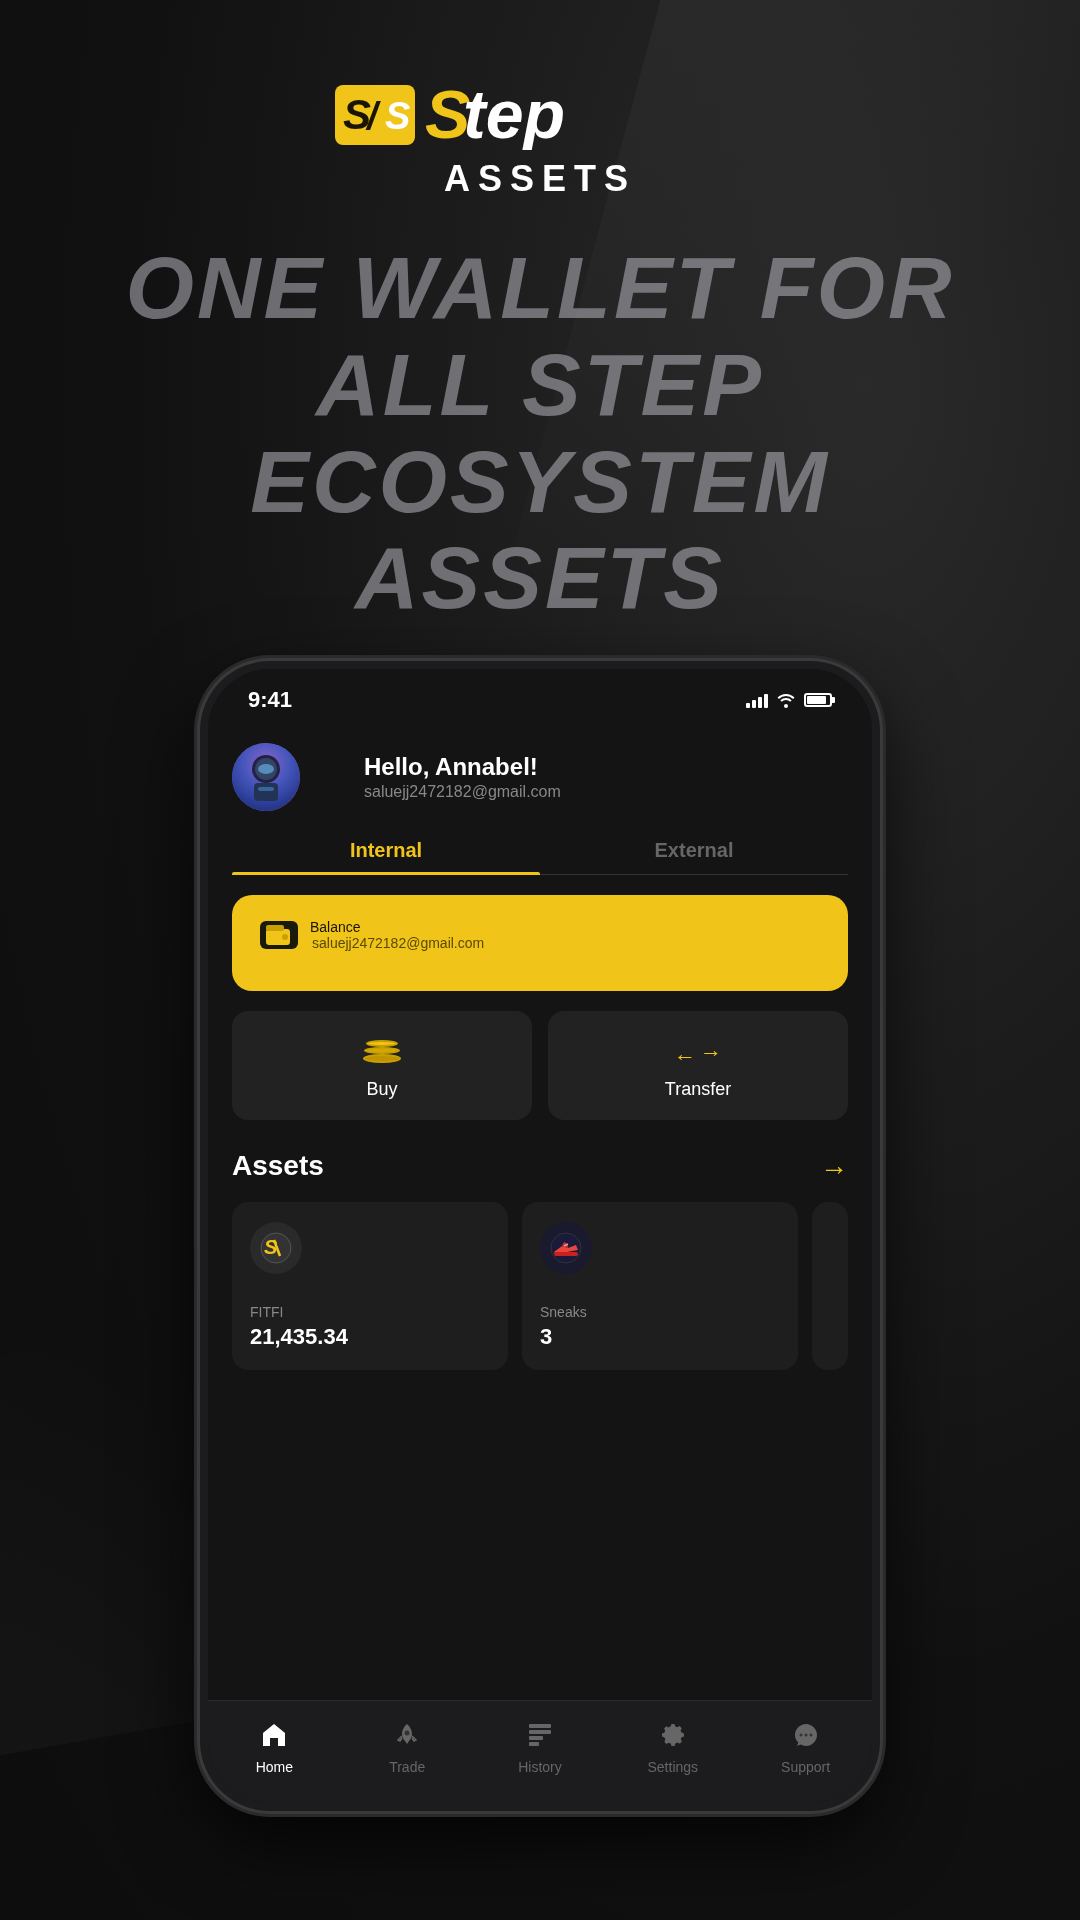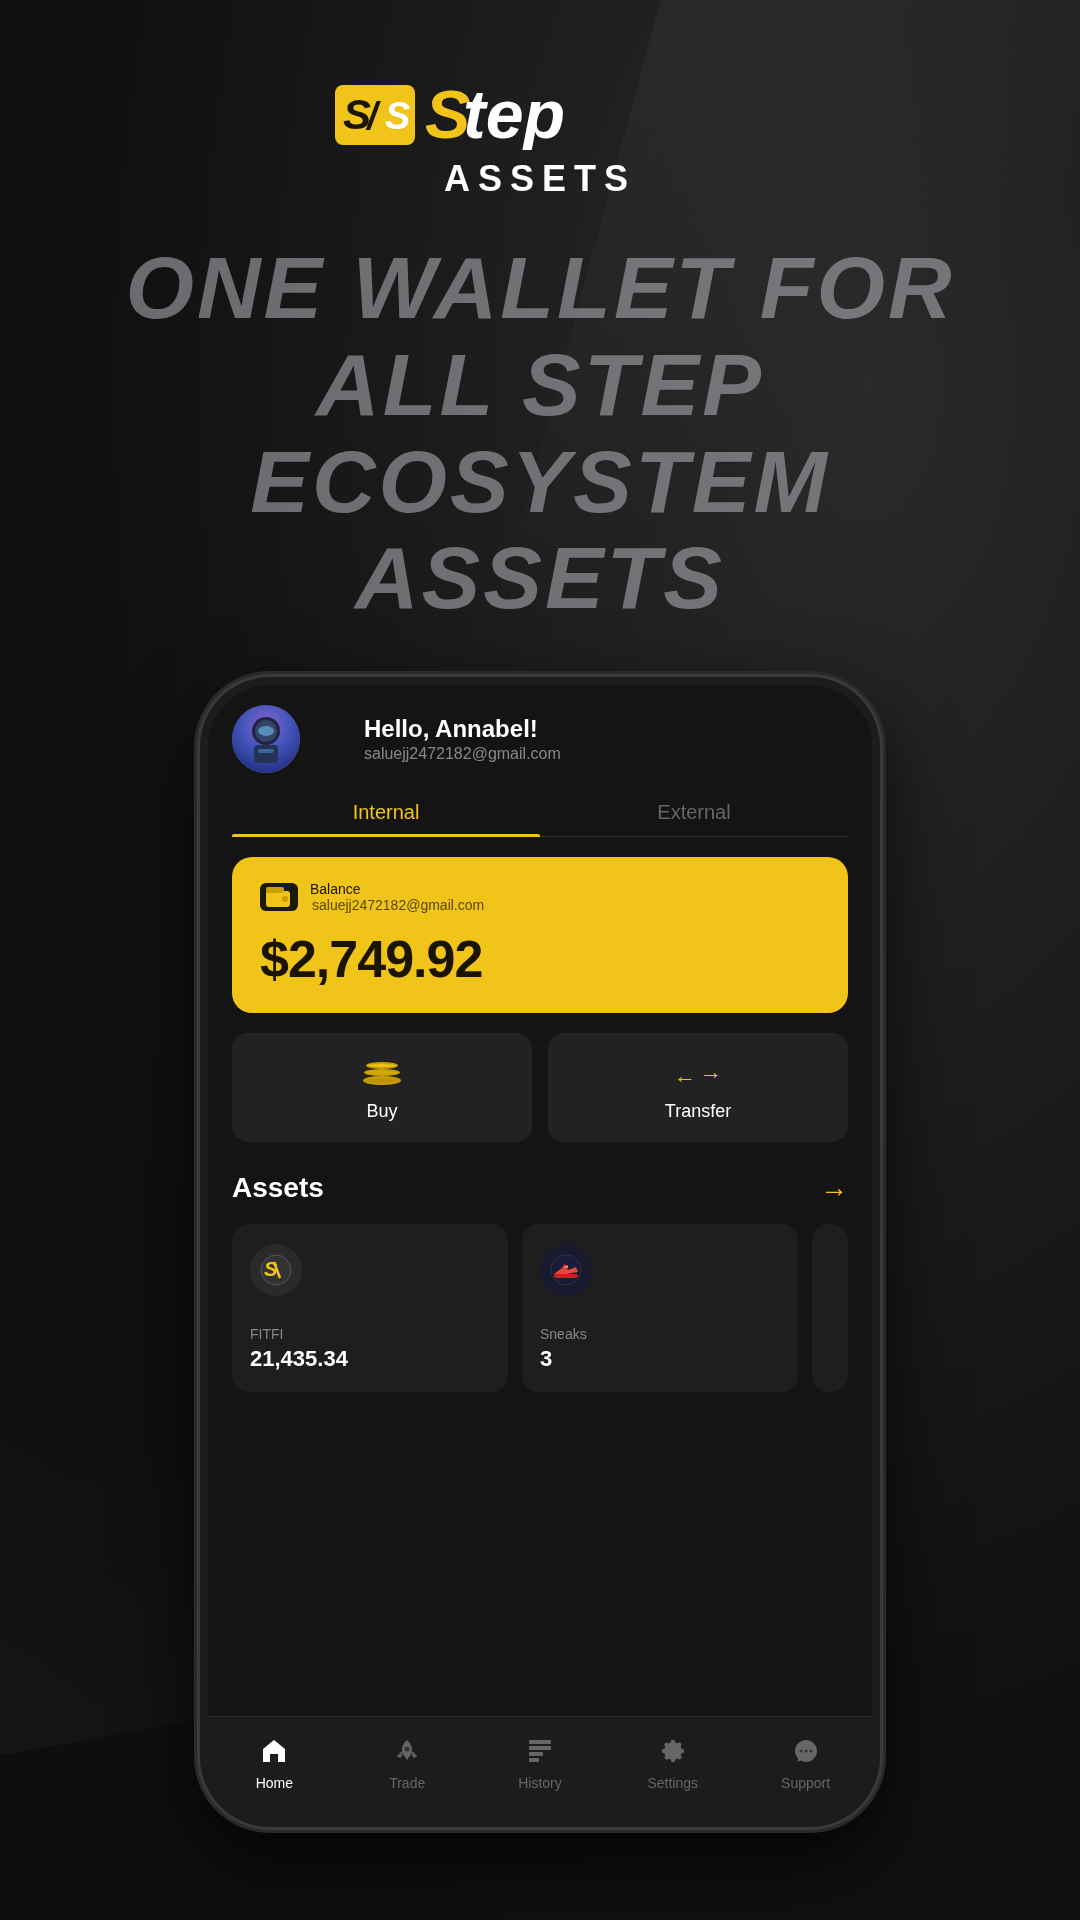--- a/index.html
+++ b/index.html
@@ -81,21 +81,21 @@
       font-weight: 900;
       color: white;
       letter-spacing: 8px;
       text-align: center;
     }
 
     
     .hero-tagline {
       text-align: center;
       padding: 0 60px;
-      margin-bottom: 50px;
+      margin-bottom: 34px;
     }
 
     .hero-tagline h1 {
       font-size: 88px;
       font-weight: 900;
       color: rgba(180, 180, 190, 0.55);
       line-height: 1.1;
       letter-spacing: 3px;
       text-transform: uppercase;
       font-style: italic;
@@ -244,21 +244,21 @@
       display: flex;
       margin-bottom: 20px;
       border-bottom: 1px solid #333;
     }
 
     .tab-item {
       flex: 1;
       text-align: center;
       padding: 12px 0;
       font-size: 20px;
-      font-weight: 400;
+      font-weight: 700;
       color: #666;
       position: relative;
     }
 
     .tab-item.active {
       color: #f0c419;
     }
 
     .tab-item.active::after {
       content: '';
@@ -556,20 +556,38 @@
     <div class="wallet-subtitle">ASSETS</div>
   </div>
 
   <div class="hero-tagline">
     <h1>ONE WALLET FOR ALL STEP ECOSYSTEM ASSETS</h1>
   </div>
 
   <div class="phone-mockup">
     <div class="phone-screen">
 
+      <div class="status-bar">
+        <span class="status-time">9:41</span>
+        <div class="status-icons">
+          <div class="signal-bars">
+            <div class="signal-bar" style="height:5px;"></div>
+            <div class="signal-bar" style="height:8px;"></div>
+            <div class="signal-bar" style="height:11px;"></div>
+            <div class="signal-bar" style="height:14px;"></div>
+          </div>
+
+          <svg width="20" height="16" viewBox="0 0 20 16" fill="white">
+            <path d="M10 12a2 2 0 1 1 0 4 2 2 0 0 1 0-4zm0-4a6 6 0 0 1 4.24 1.76l1.42-1.42A8 8 0 0 0 10 6a8 8 0 0 0-5.66 2.34l1.42 1.42A6 6 0 0 1 10 8zm0-4a10 10 0 0 1 7.07 2.93l1.42-1.42A12 12 0 0 0 10 2a12 12 0 0 0-8.49 3.51l1.42 1.42A10 10 0 0 1 10 4z"></path>
+          </svg>
+          <div class="battery-icon">
+            <div class="battery-fill"></div>
+          </div>
+        </div>
+      </div>
 
       <div class="app-content">
 
         <div class="profile-header">
           <div class="avatar">
 
             <svg width="68" height="68" viewBox="0 0 68 68" xmlns="http://www.w3.org/2000/svg">
               <defs>
                 <radialGradient id="avatarBg" cx="50%" cy="30%" r="70%">
                   <stop offset="0%" stop-color="#8866cc"></stop>
@@ -611,21 +629,20 @@
                 <rect x="0" y="4" width="24" height="16" rx="3" fill="#f0c419"></rect>
                 <rect x="0" y="0" width="18" height="6" rx="2" fill="#c9a000"></rect>
                 <circle cx="19" cy="12" r="3" fill="#c9a000"></circle>
               </svg>
             </div>
             <div>
               <div class="balance-label">Balance</div>
               <div class="balance-email">saluejj2472182@gmail.com</div>
             </div>
           </div>
-          <div class="balance-amount">$2,749.92</div>
         </div>
 
         <div class="action-buttons">
 
           <div class="action-btn">
             <div class="action-btn-icon">
               <div class="coin-stack">
                 <div class="coin-layer" style="width:32px; background:#f0c419; height:7px;"></div>
                 <div class="coin-layer" style="width:36px; background:#d4a800; height:7px; margin-top:-2px;"></div>
                 <div class="coin-layer" style="width:38px; background:#c09400; height:9px; margin-top:-2px; border-radius:50%;"></div>

